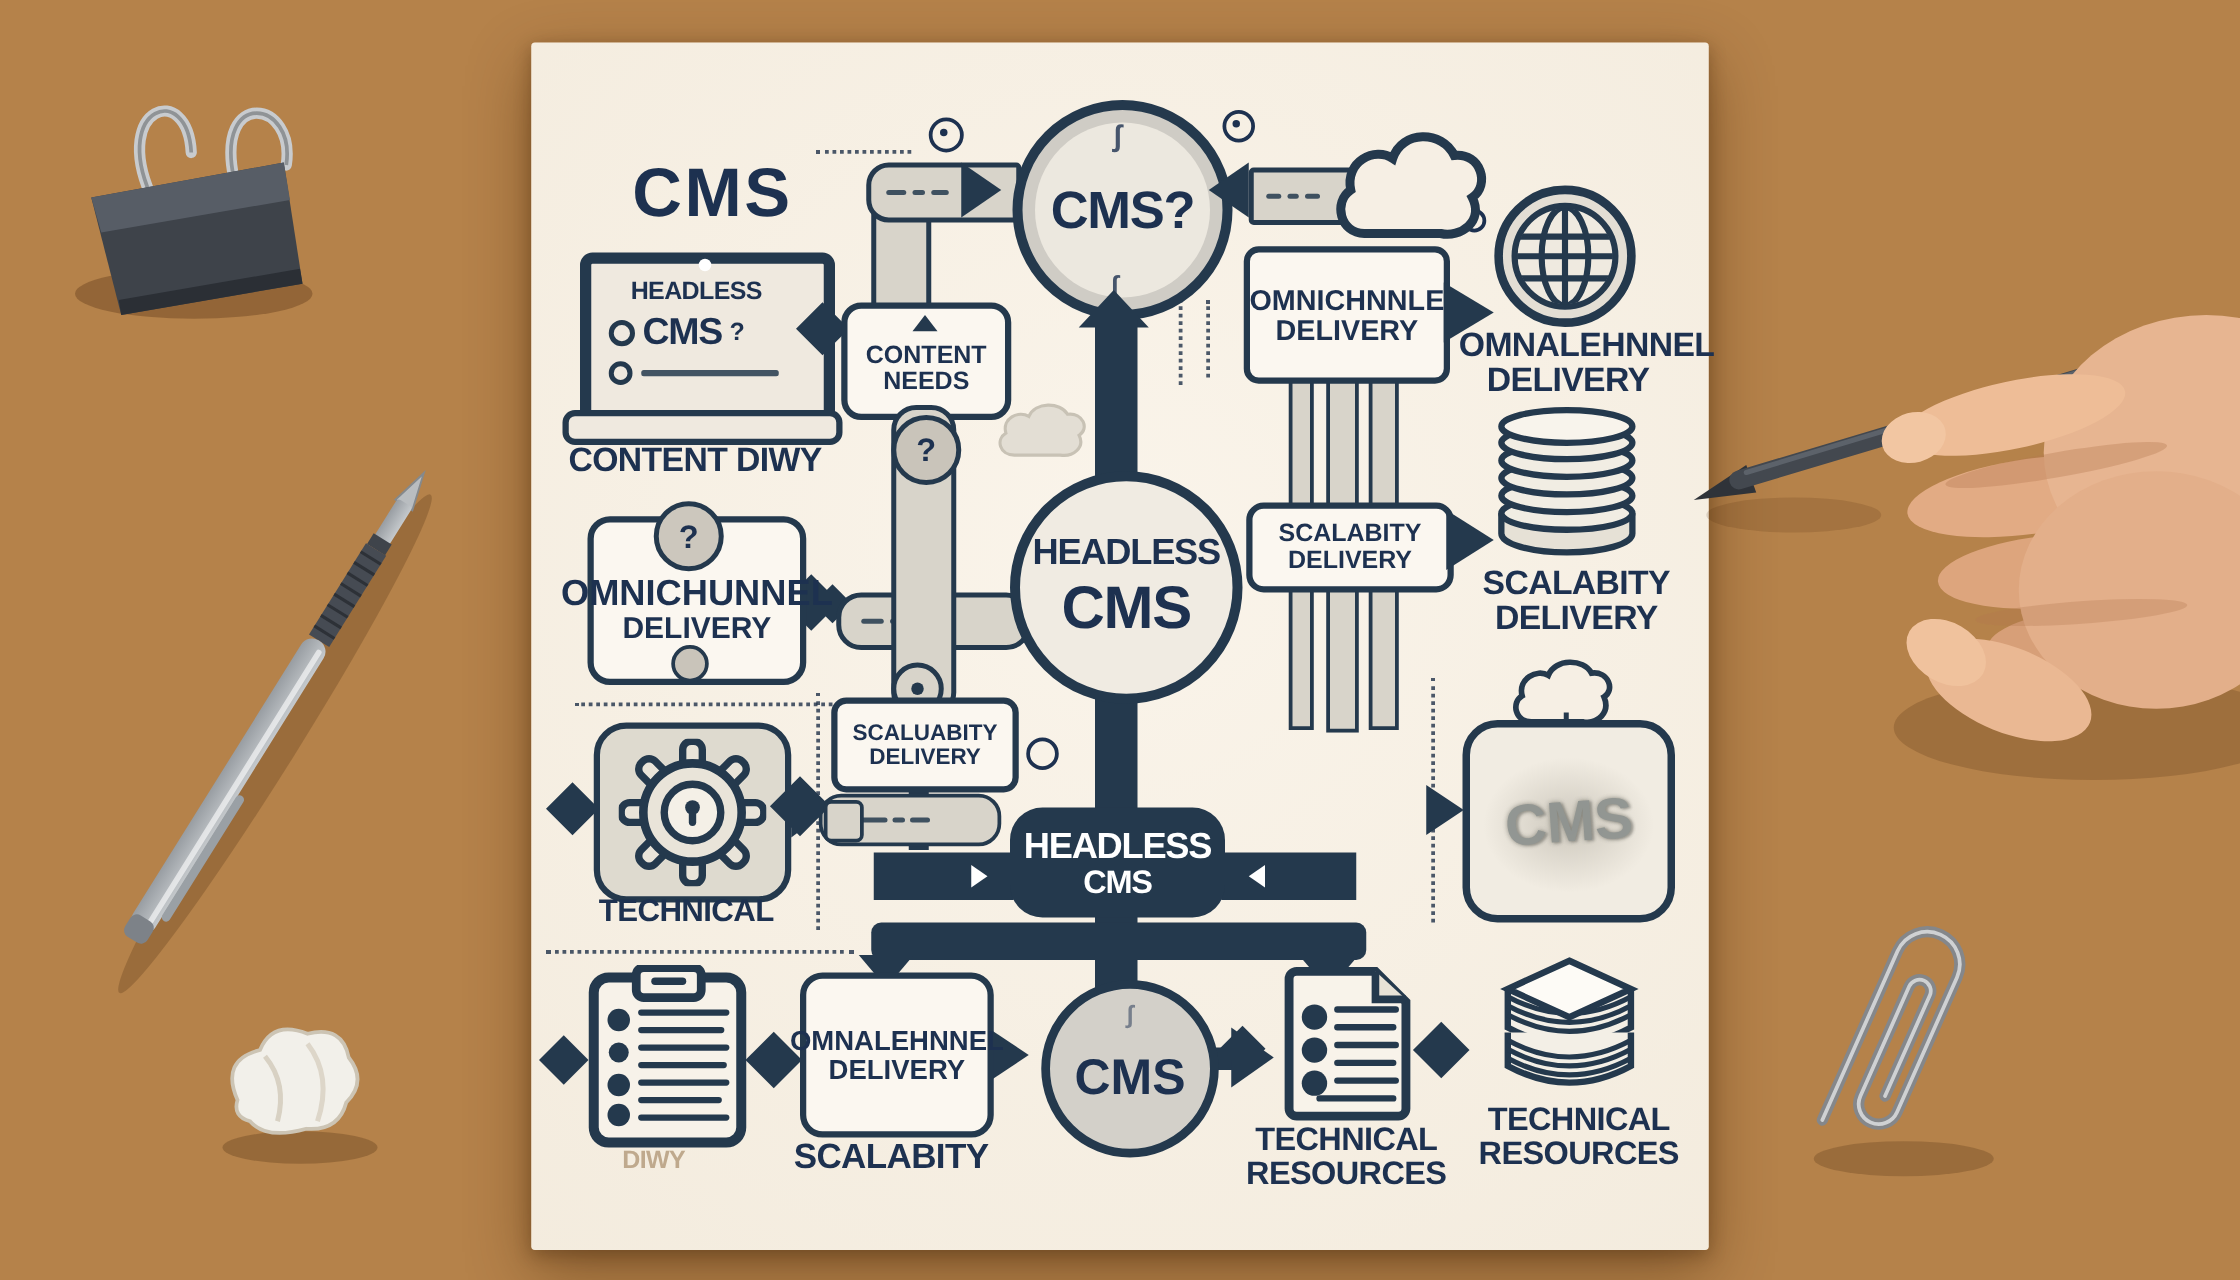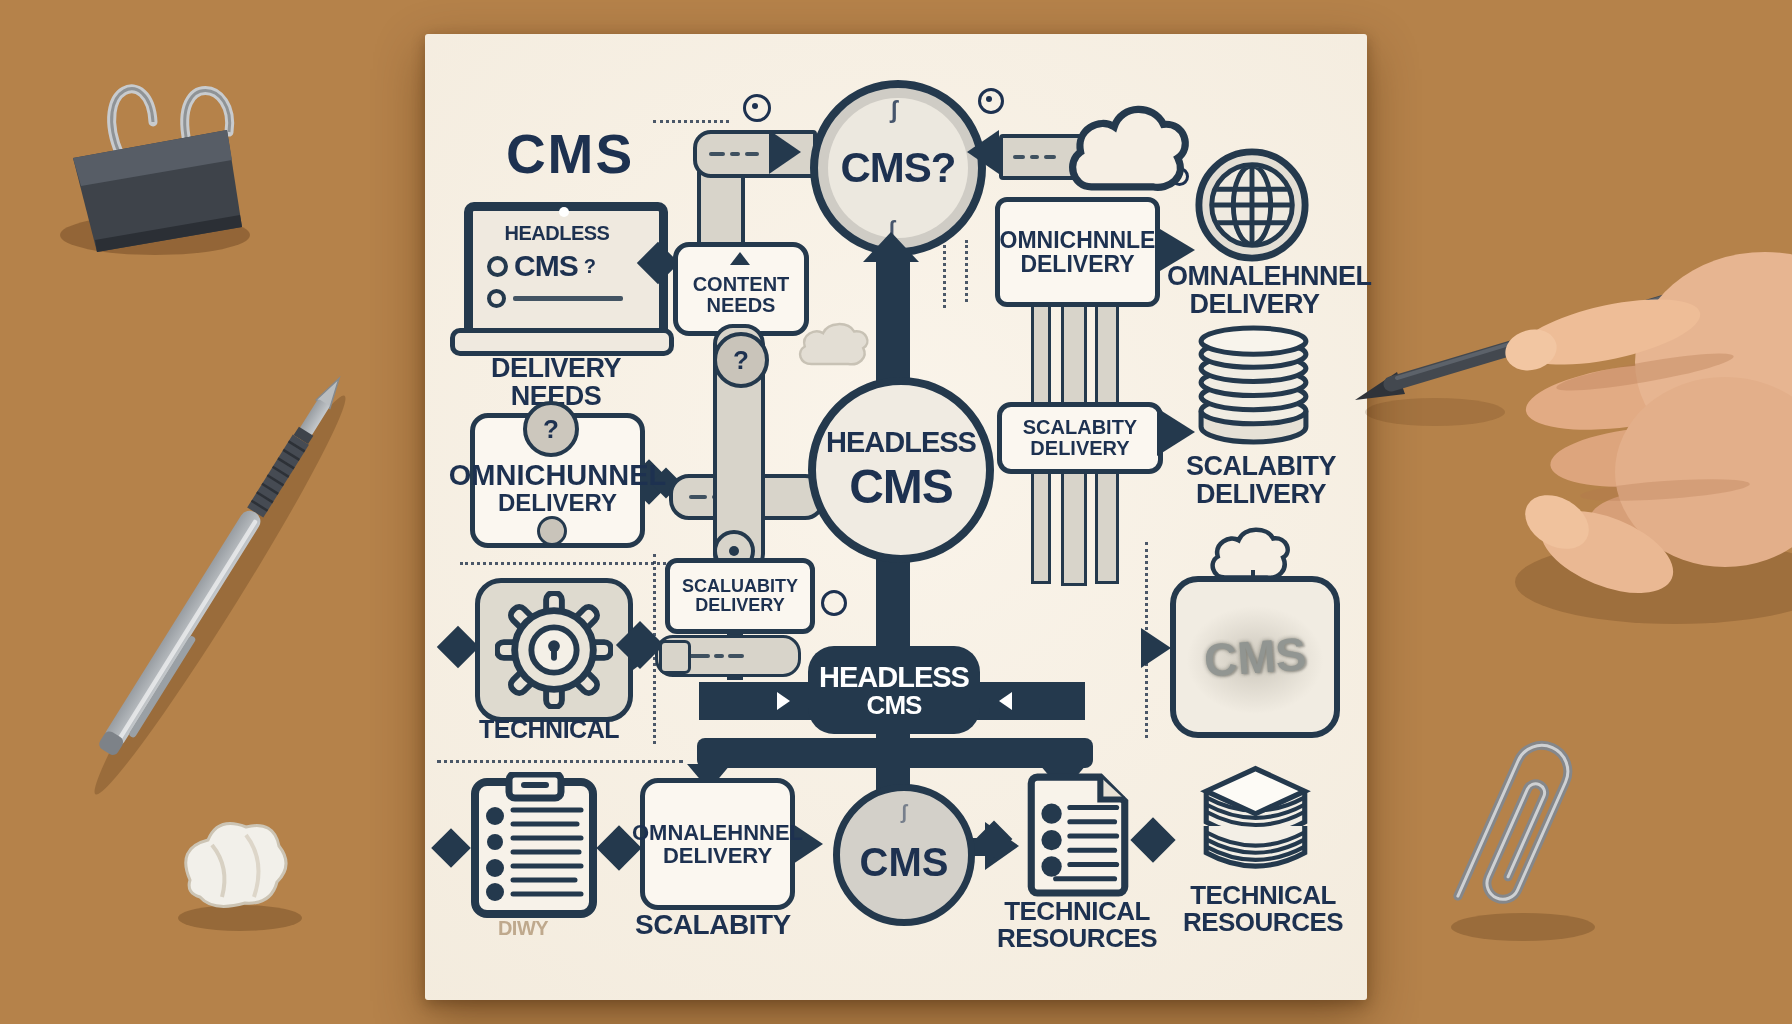--- a/index.html
+++ b/index.html
@@ -184,21 +184,21 @@
           <span style="font-size:30px;letter-spacing:-1px">CMS</span>
           <span style="font-size:20px">?</span>
         </div>
         <div class="d" style="left:14px;top:78px;width:160px;display:flex;align-items:center;gap:7px">
           <span class="circ" style="position:static;width:11px;height:11px;border:4px solid var(--node)"></span>
           <span class="scrib" style="width:110px;height:5px"></span>
         </div>
       </div>
       <div class="d" style="left:0;top:126px;width:214px;height:18px;background:#efe9df;border:5px solid var(--node);border-radius:10px"></div>
     </div>
-    <div class="cap" style="left:18px;top:320px;width:226px;font-size:27px">DELIVERY NEEDS</div>
+    <div class="cap" style="left:18px;top:320px;width:226px;font-size:27px">CONTENT DIWY</div>
 
     <div class="dia" style="left:218px;top:214px;width:30px;height:30px"></div>
     <div class="bx" style="left:248px;top:208px;width:126px;height:84px;border-radius:16px">
       <div class="tri" style="left:52px;top:5px;border-left:10px solid transparent;border-right:10px solid transparent;border-bottom:13px solid var(--node)"></div>
       <span style="font-size:20px;margin-top:12px">CONTENT</span>
       <span style="font-size:20px">NEEDS</span>
     </div>
 
     <div class="pipe" style="left:288px;top:290px;width:44px;height:242px;border-radius:20px;z-index:1"></div>
     <div class="circ" style="left:288px;top:298px;width:48px;height:48px;background:#c9c4ba;border:4px solid var(--node);display:flex;align-items:center;justify-content:center;font-size:26px;z-index:2">

